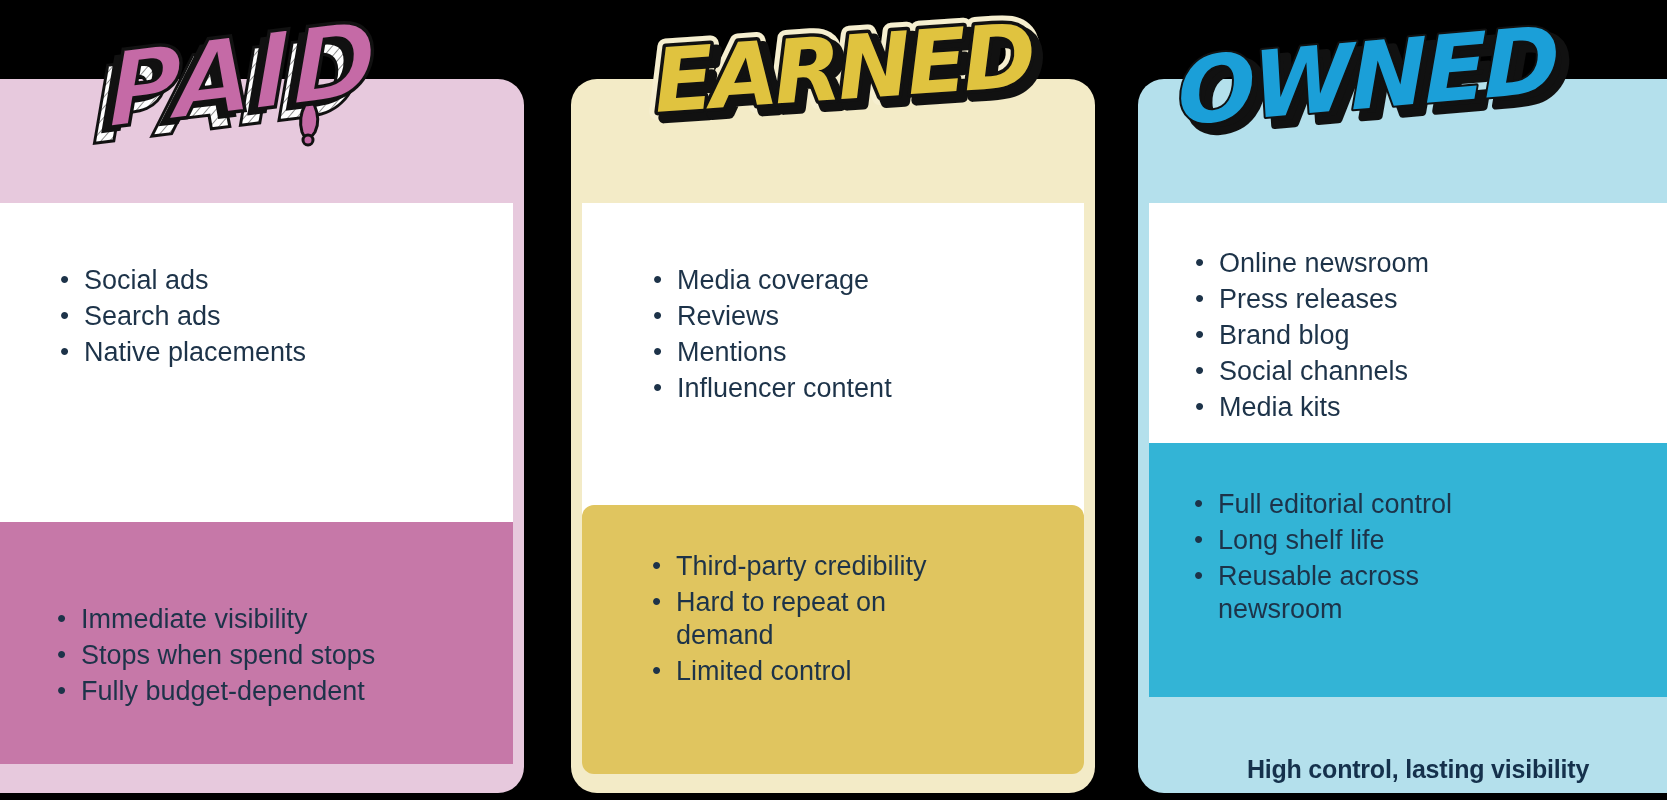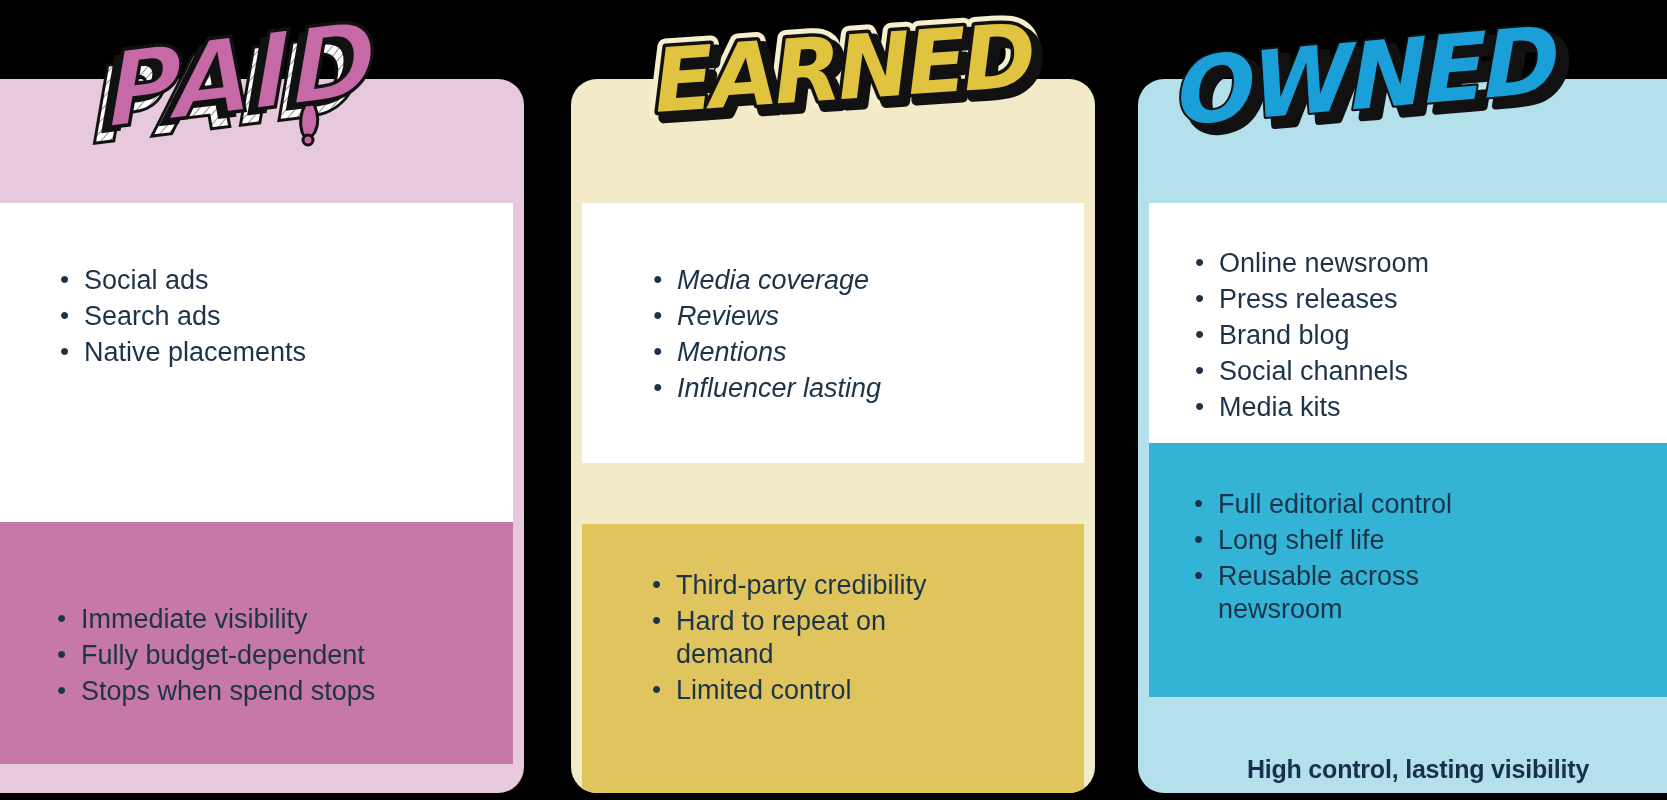--- a/index.html
+++ b/index.html
@@ -43,28 +43,28 @@
     box-sizing: border-box;
   }
 
   .band-header { top: 0; height: 124px; }
 
   .band-white {
     top: 124px;
     background: #ffffff;
   }
   .card-paid   .band-white { height: 319px; }
-  .card-earned .band-white { height: 260px; font-style: italic; }
+  .card-earned .band-white { height: 319px; }
   .card-owned  .band-white { height: 240px; }
 
   .band-tint {
     background: #000;
   }
   .card-paid .band-tint   { top: 443px; height: 242px; background: #c678a8; }
-  .card-earned .band-tint { top: 445px; height: 269px; background: #e0c55f; }
+  .card-earned .band-tint { top: 426px; height: 269px; background: #e0c55f; border-radius: 12px; }
   .card-owned .band-tint  { top: 364px; height: 254px; background: #33b4d6; }
 
   .band-footer {
     bottom: 0;
     background: transparent;
   }
   .card-paid .band-footer   { top: 685px; }
   .card-earned .band-footer { top: 712px; }
   .card-owned .band-footer  { top: 618px; }
 
@@ -152,41 +152,41 @@
           <li>Search ads</li>
           <li>Native placements</li>
         </ul>
       </div>
     </div>
 
     <div class="band band-tint" style="background: rgb(198, 120, 168);">
       <div class="list-wrap list-bot">
         <ul class="bullets">
           <li>Immediate visibility</li>
+          <li>Stops when spend stops</li>
           <li>Fully budget-dependent</li>
-          <li>Stops when spend stops</li>
         </ul>
       </div>
     </div>
 
     <div class="band band-footer">
       <div class="tagline">High reach, low longevity</div>
     </div>
   </div>
 
   <div class="card card-earned" style="background: rgb(243, 235, 199);">
     <div class="band band-header"></div>
 
     <div class="band band-white" style="background: rgb(255, 255, 255);">
       <div class="list-wrap list-top">
         <ul class="bullets">
           <li>Media coverage</li>
           <li>Reviews</li>
           <li>Mentions</li>
-          <li>Influencer lasting</li>
+          <li>Influencer content</li>
         </ul>
       </div>
     </div>
 
     <div class="band band-tint" style="background: rgb(224, 197, 95);">
       <div class="list-wrap list-bot">
         <ul class="bullets">
           <li>Third-party credibility</li>
           <li style="max-width:265px">Hard to repeat on demand</li>
           <li>Limited control</li>

